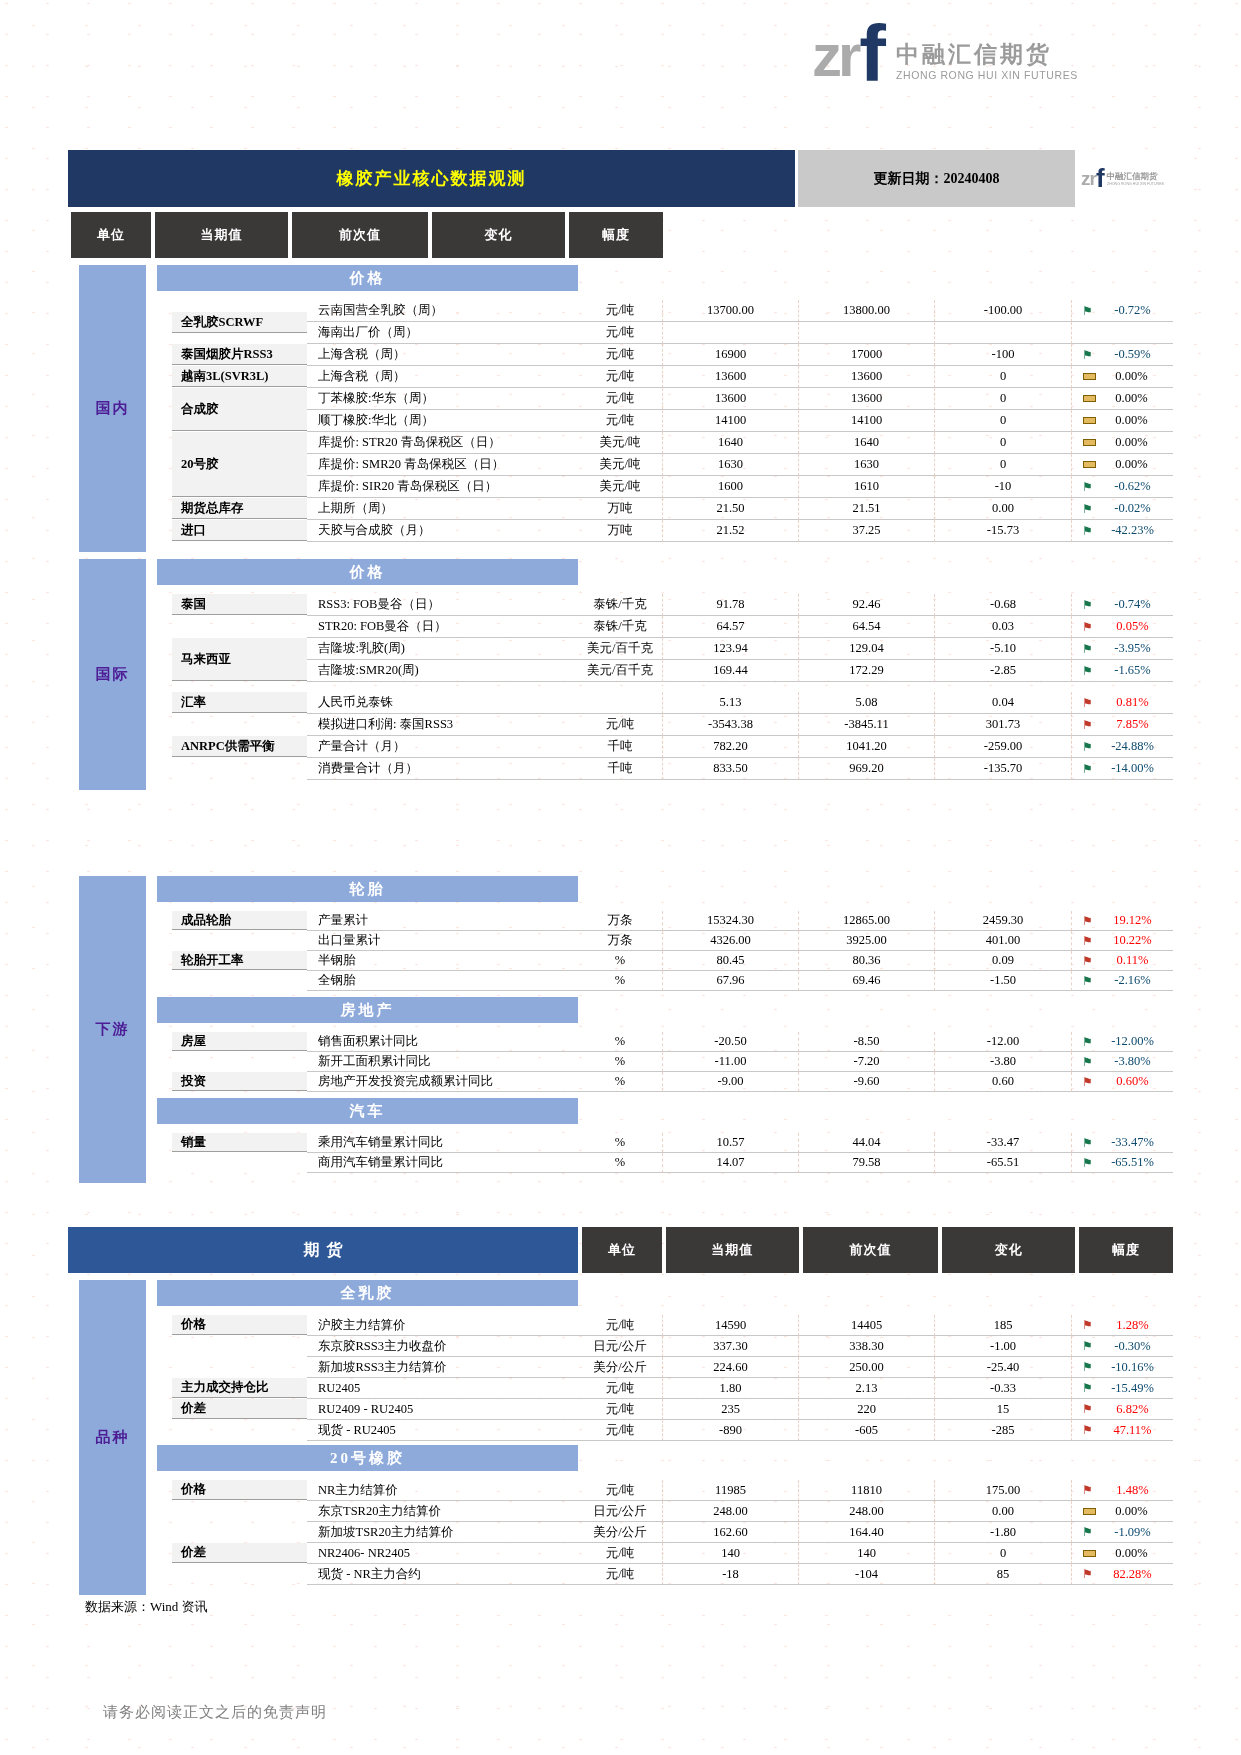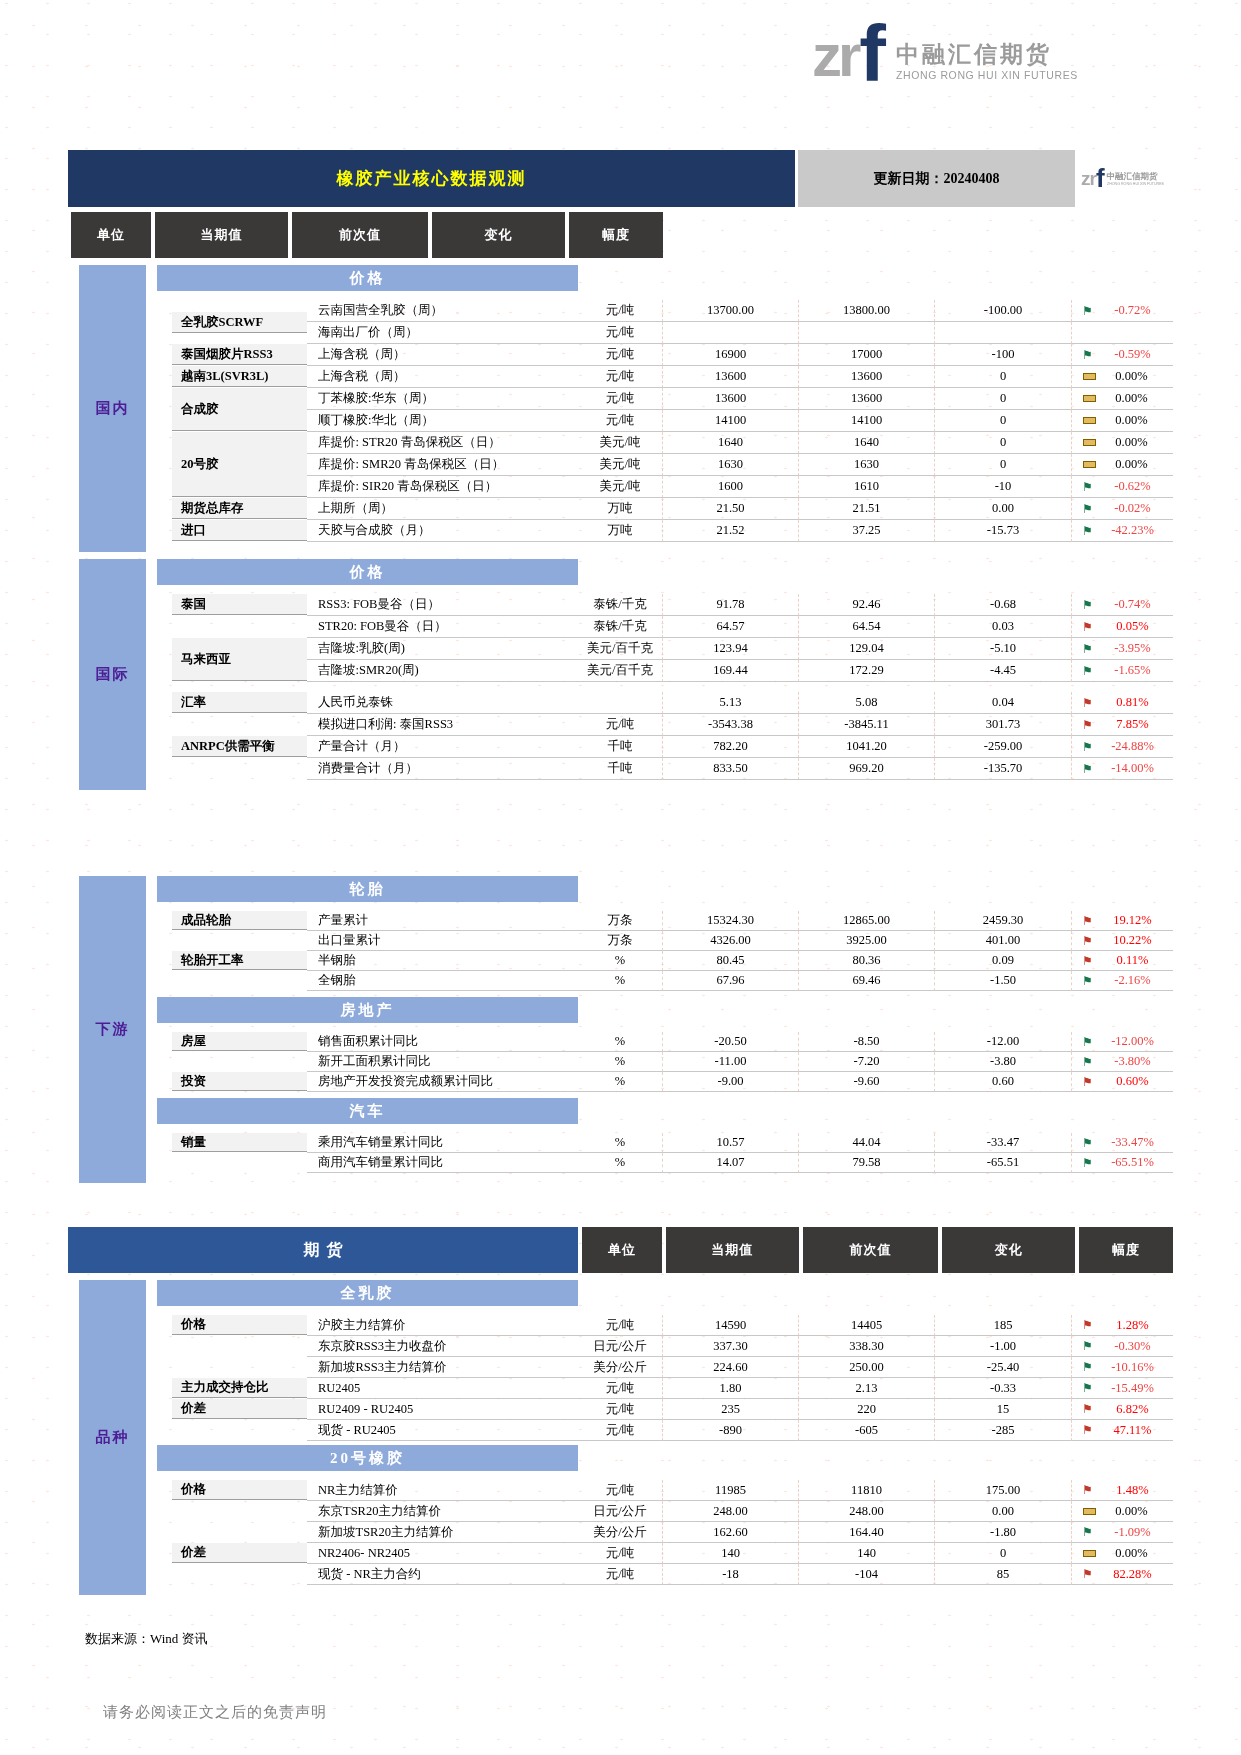--- a/index.html
+++ b/index.html
@@ -58,23 +58,23 @@
   .c-desc{width:271px;padding-left:11px;}
   .c-unit{width:84px;justify-content:center;}
   .c-cur{width:136px;justify-content:center;border-left:1px dashed #EBD2C6;}
   .c-prev{width:136px;justify-content:center;border-left:1px dashed #EBD2C6;}
   .c-chg{width:137px;justify-content:center;border-left:1px dashed #EBD2C6;}
   .c-pct{width:102px;border-left:1px dashed #EBD2C6;}
   .flag{margin-left:10px;width:16px;font-family:"DejaVu Sans",sans-serif;font-size:12px;line-height:1;}
   .f-up{color:#C0392B;} .f-down{color:#17764B;}
   .flat-ic{margin-left:11px;width:13px;height:7px;background:#E3BA5F;border:1px solid #7F6000;}
   .pctv{flex:1;text-align:center;padding-right:6px;}
-  .t-up{color:#FF0000;} .t-down{color:#ef4444;} .t-flat{color:#000;}
+  .t-up{color:#FF0000;} .t-down{color:#0c4a6e;} .t-flat{color:#000;}
   
-  .source{position:absolute;left:85px;top:1598px;font-size:13px;z-index:1;margin-top:32px;}
+  .source{position:absolute;left:85px;top:1598px;font-size:13px;z-index:1;}
   .disclaimer{position:absolute;left:103px;top:1703px;font-size:15px;color:#7F7F7F;letter-spacing:1px;z-index:1;}
 </style>
 </head>
 <body>
 
 <div id="page">
 
   <div class="top-logo">
     <span class="logo-zr">zr</span>
     <span class="logo-f">f</span>
@@ -296,21 +296,21 @@
             <div class="flag f-down">⚑</div>
             <div class="pctv t-down">-3.95%</div>
           </div>
         </div>
         <div class="row">
           <div class="c c-labelcol"></div>
           <div class="c c-desc">吉隆坡:SMR20(周)</div>
           <div class="c c-unit">美元/百千克</div>
           <div class="c c-cur">169.44</div>
           <div class="c c-prev">172.29</div>
-          <div class="c c-chg">-4.45</div>
+          <div class="c c-chg">-2.85</div>
           <div class="c c-pct">
             <div class="flag f-down">⚑</div>
             <div class="pctv t-down">-1.65%</div>
           </div>
         </div>
         <div class="spacer"></div>
         <div class="row">
           <div class="c c-labelcol">
             <div class="lab" style="height: 21px;">汇率</div>
           </div>

